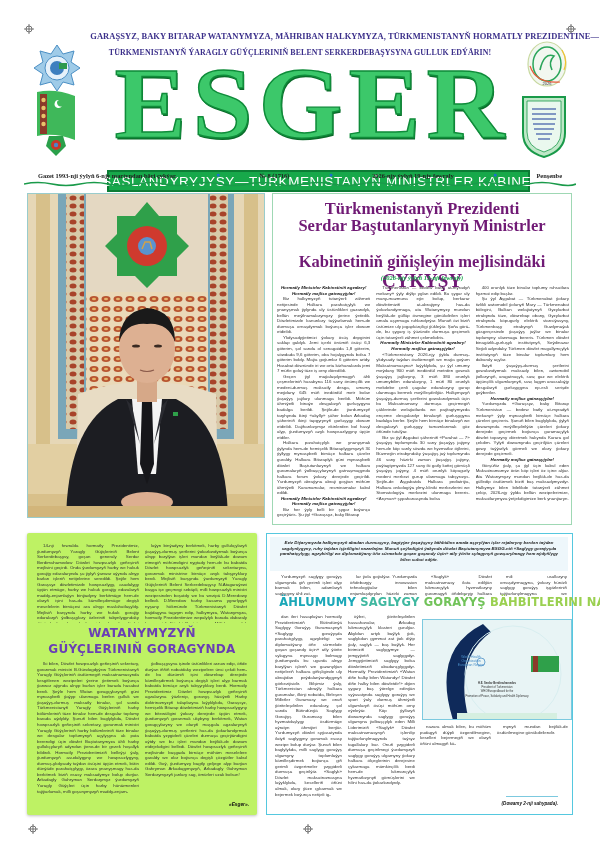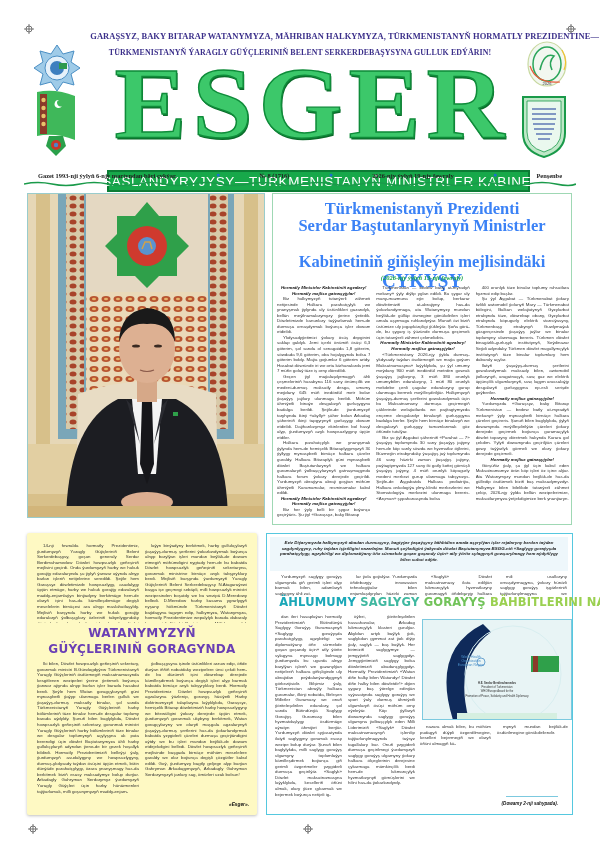--- a/index.html
+++ b/index.html
@@ -24,30 +24,30 @@
 
   .infoline { position: absolute; left: 24px; top: 168px; width: 552px; height: 14px; display: flex; align-items: center; justify-content: space-between; font-family: "Liberation Serif", serif; font-weight: bold; font-size: 6.4px; color: #222; padding: 0 14px; }
   .infoline .dot { color: #1f6fd0; font-size: 7px; }
   .wave { position: absolute; left: 24px; top: 181px; width: 552px; height: 6px; }
 
   
   .portrait { position: absolute; left: 27px; top: 193px; width: 238px; height: 325px; border: 1px solid #9cc; overflow: hidden; background: #e8dcc0; }
 
   
   .main-article { position: absolute; left: 272px; top: 193px; width: 300px; height: 332px; border: 1px solid #9fd8b4; }
-  .main-headline { position: absolute; left: 0; top: 6px; width: 100%; text-align: center; font-family: "Liberation Serif", serif; font-weight: bold; color: #3b82f6; font-size: 16.5px; line-height: 17px; }
+  .main-headline { position: absolute; left: 0; top: 6px; width: 100%; text-align: center; font-family: "Liberation Serif", serif; font-weight: bold; color: #701a75; font-size: 16.5px; line-height: 17px; }
   .main-headline .big { font-size: 19px; line-height: 21px; display: block; }
   .main-date { position: absolute; left: 0; top: 80px; width: 100%; text-align: center; font-family: "Liberation Serif", serif; font-style: italic; font-weight: bold; font-size: 6.5px; color: #16a34a; }
   .cols { position: absolute; display: flex; gap: 6px; }
   .col { flex: 1; font-size: 4.4px; line-height: 5.55px; color: #333; text-align: justify; overflow: hidden; }
   .col p { text-indent: 6px; }
   .col .sub { font-weight: bold; font-style: italic; text-align: center; text-indent: 0; color: #111; }
 
   
-  .lower-left { position: absolute; left: 27px; top: 533px; width: 230px; height: 282px; background: #fef9c3; box-shadow: 0 1px 3px rgba(0,0,0,0.25); border-radius: 2px; }
+  .lower-left { position: absolute; left: 27px; top: 533px; width: 230px; height: 282px; background: #bef264; box-shadow: 0 1px 3px rgba(0,0,0,0.25); border-radius: 2px; }
   .ll-headline { position: absolute; left: 0; top: 92px; width: 100%; text-align: center; font-family: "DejaVu Sans", sans-serif; font-weight: bold; color: #6a3fb5; font-size: 12px; line-height: 16px; letter-spacing: 0.3px; }
   .signature { position: absolute; right: 8px; bottom: 8px; font-size: 4.8px; font-weight: bold; font-style: italic; color: #111; }
 
   
   .lower-right { position: absolute; left: 266px; top: 533px; width: 307px; height: 282px; border: 1.5px solid #55c8df; }
   .lr-intro { position: absolute; left: 3px; top: 3px; width: 298px; height: 34px; background: #eef7fb; font-size: 4.4px; line-height: 5.6px; font-weight: bold; font-style: italic; color: #222; text-align: center; padding: 3px 10px; }
   .lr-headline { position: absolute; left: 0; top: 60px; width: 100%; text-align: center; font-family: "DejaVu Sans", sans-serif; font-weight: bold; font-size: 12.5px; letter-spacing: 0.2px; white-space: nowrap; transform: scaleX(0.92); }
   .lr-headline .c1 { color: #1aa8b8; }
   .lr-headline .c2 { color: #3fb8a0; }
   .lr-headline .c3 { color: #72c35a; }

